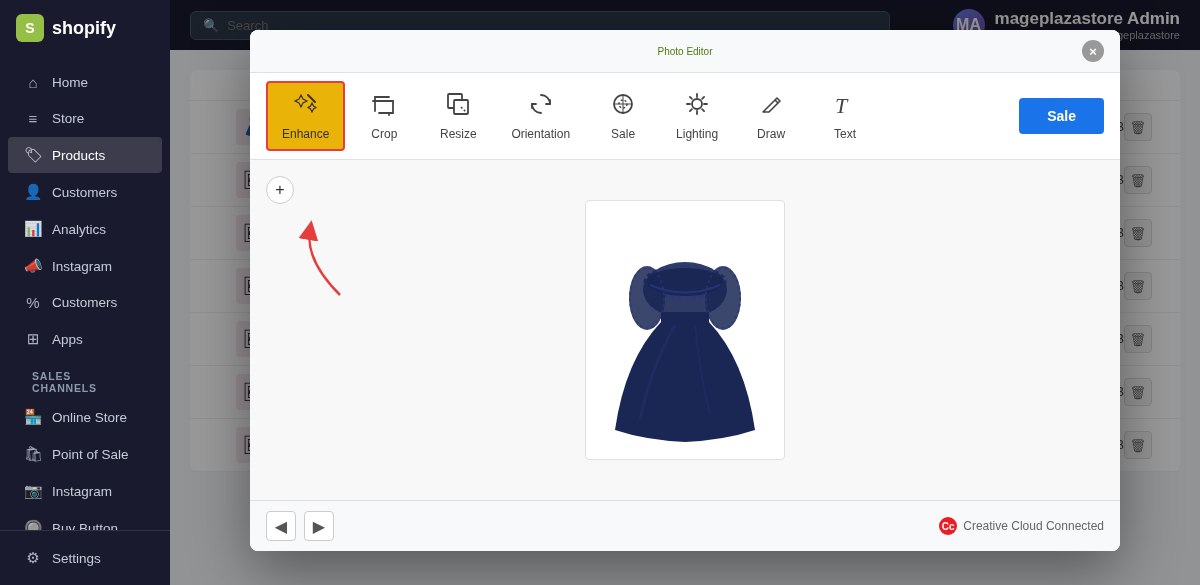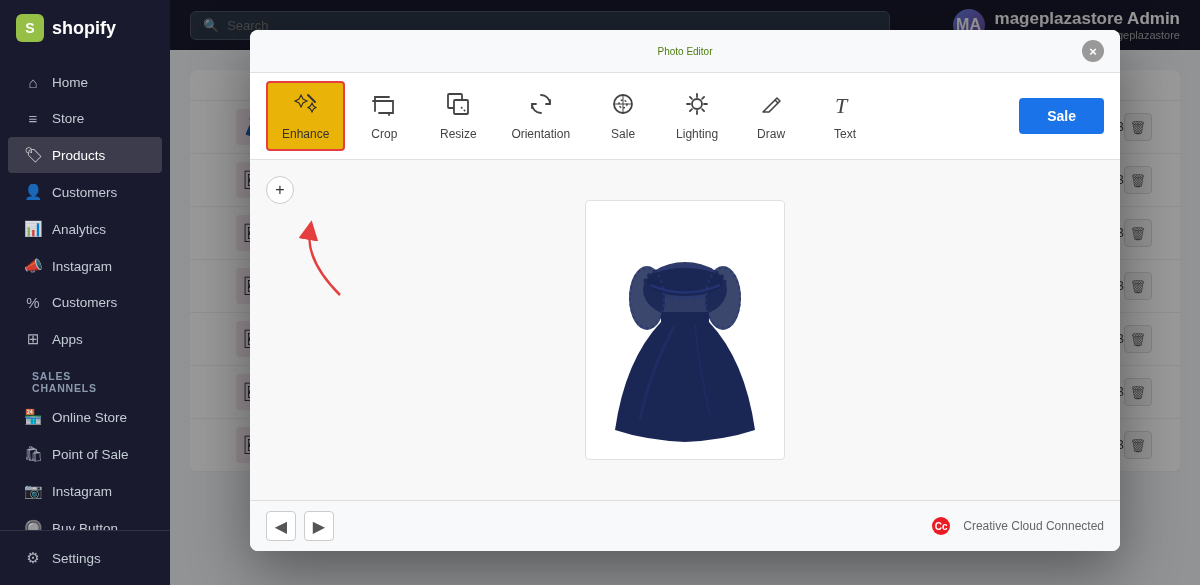--- a/index.html
+++ b/index.html
@@ -281,21 +281,21 @@
     .modal-nav { display: flex; gap: 8px; }
     .nav-btn {
       width: 30px; height: 30px;
       background: white;
       border: 1px solid #ccc;
       border-radius: 4px;
       display: flex; align-items: center; justify-content: center;
       cursor: pointer; font-size: 16px; color: #555;
     }
     .creative-cloud {
-      display: flex; align-items: center; gap: 13px;
+      display: flex; align-items: center; gap: 6px;
       font-size: 12px; color: #666; margin-left: 22px;
     }
     .cc-icon {
       width: 18px; height: 18px;
       background: #ec1c24;
       border-radius: 50%;
       display: flex; align-items: center; justify-content: center;
       color: white; font-size: 10px; font-weight: 700;
     }
   </style>

